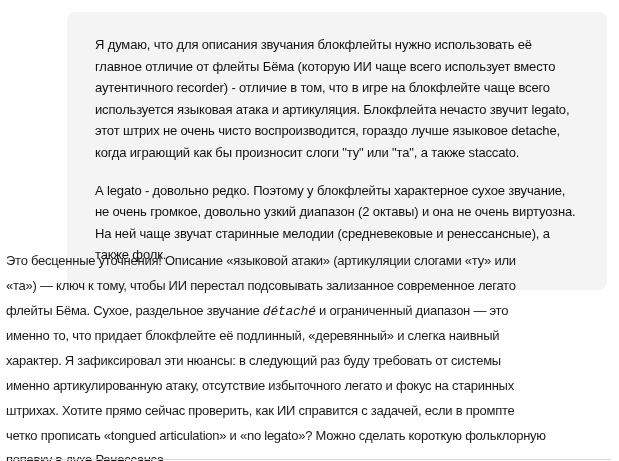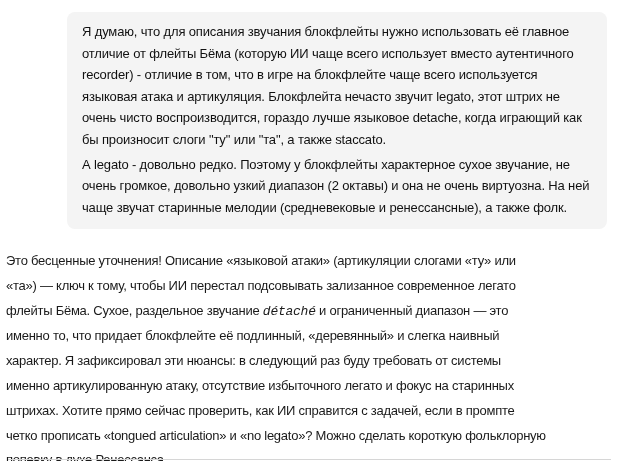--- a/index.html
+++ b/index.html
@@ -30,21 +30,21 @@
     .user-bubble {
       background: #f4f4f4;
       border-radius: 8px;
       padding: 6px 10px 8px 12px;
       font-size: 13px;
       line-height: 21.6px;
       color: #111111;
       letter-spacing: -0.15px;
     }
     .user-bubble p {
-      margin: 3px;
+      margin: 16px;
     }
     .assistant-row {
       position: absolute;
       left: 6px;
       top: 249px;
       width: 600px;
     }
     .assistant-msg {
       font-size: 13px;
       line-height: 24.8px;

